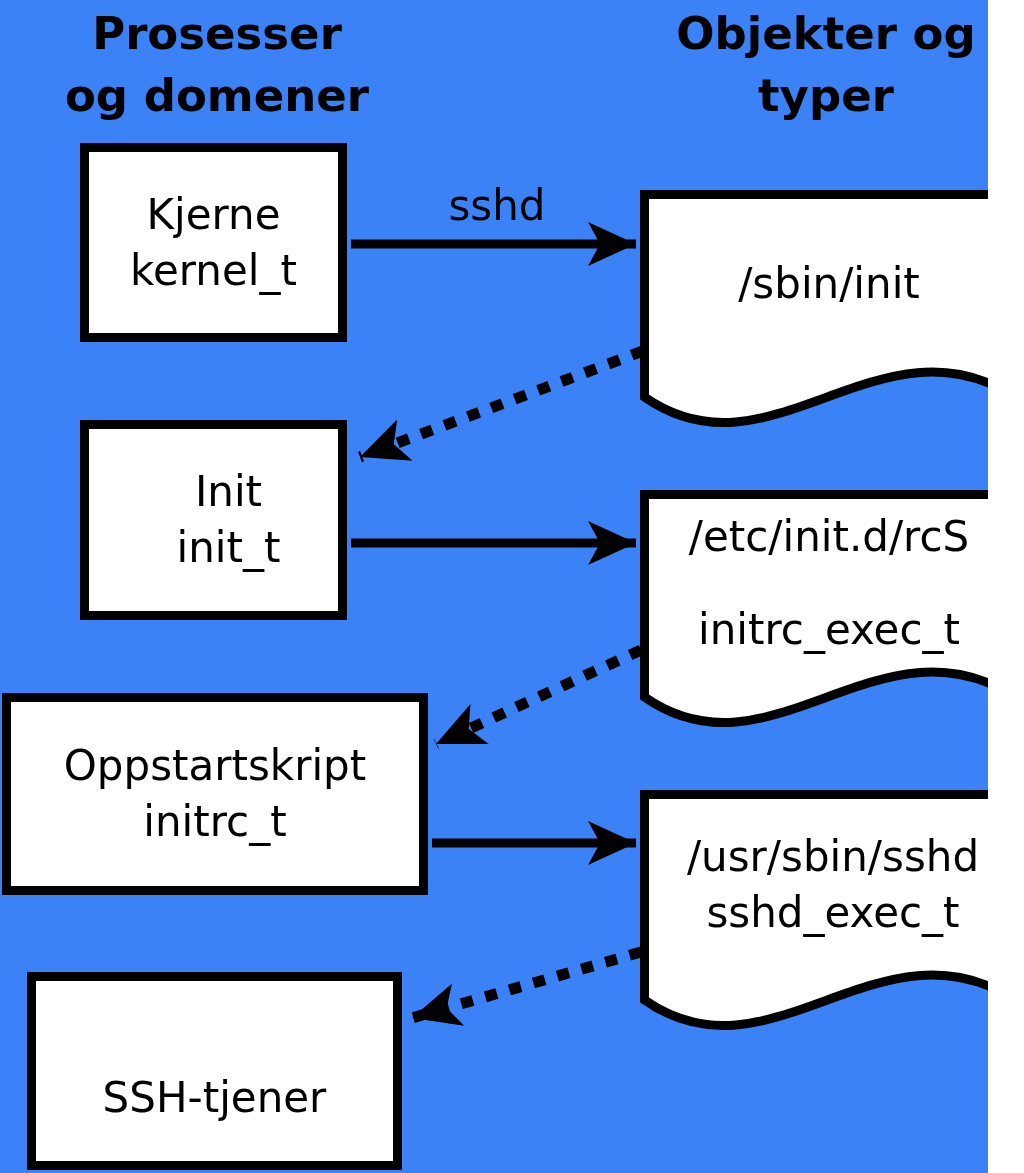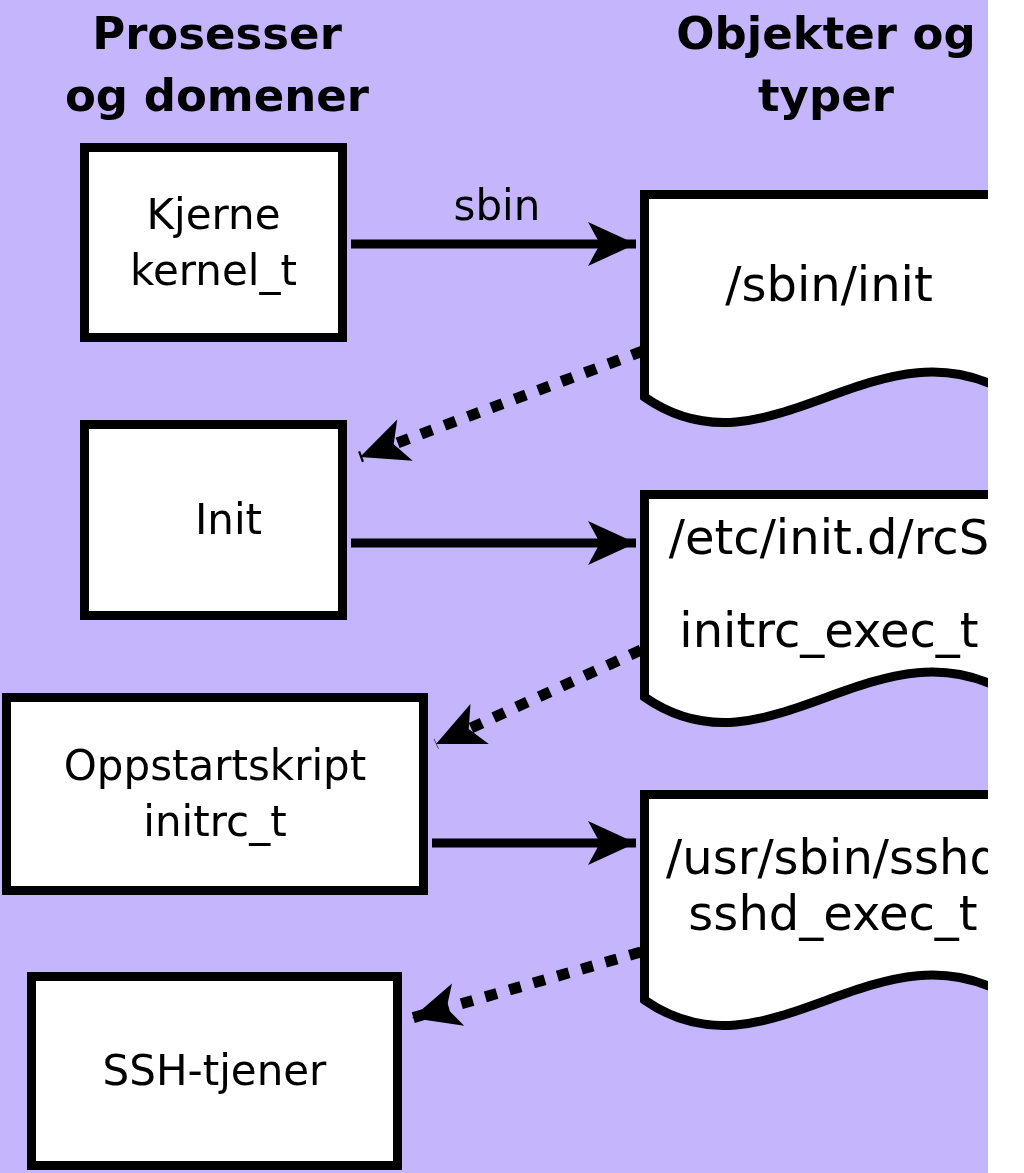--- a/index.html
+++ b/index.html
@@ -4,21 +4,21 @@
 <style>
   html, body {
     margin: 0;
     padding: 0;
     background: #ffffff;
   }
   .canvas {
     position: relative;
     width: 988px;
     height: 1173px;
-    background: #c4b5fd;
+    background: #3b82f6;
     font-family: "DejaVu Sans", sans-serif;
     color: #000000;
     overflow: hidden;
   }
   .shapes {
     position: absolute;
     left: 0;
     top: 0;
     width: 1024px;
     height: 1173px;
@@ -49,21 +49,21 @@
   .header {
     font-size: 45px;
     font-weight: bold;
     line-height: 62px;
   }
   .node-label {
     font-size: 42px;
     line-height: 56px;
   }
   .doc-label {
-    font-size: 48px;
+    font-size: 42px;
     line-height: 56px;
     padding-bottom: 20px;
   }
   .arrow-label {
     font-size: 42px;
     line-height: 46px;
   }
 </style>
 </head>
 <body>
@@ -98,35 +98,36 @@
   <div class="txt header" style="left:10px; top:2px; width:414px; height:126px;">
     <div>Prosesser</div>
     <div>og domener</div>
   </div>
   <div class="txt header" style="left:619px; top:2px; width:414px; height:126px;">
     <div>Objekter og</div>
     <div>typer</div>
   </div>
 
   <div class="txt arrow-label" style="left:417px; top:183px; width:160px; height:46px;">
-    <div>sbin</div>
+    <div>sshd</div>
   </div>
 
   <div class="txt node-label" style="left:80px; top:143px; width:267px; height:199px;">
     <div>Kjerne</div>
     <div>kernel_t</div>
   </div>
   <div class="txt node-label" style="left:80px; top:420px; width:267px; height:200px;margin-left:15px;">
     <div>Init</div>
+    <div>init_t</div>
   </div>
   <div class="txt node-label" style="left:2px; top:693px; width:426px; height:202px;">
     <div>Oppstartskript</div>
     <div>initrc_t</div>
   </div>
-  <div class="txt node-label" style="left:27px; top:972px; width:375px; height:198px;">
+  <div class="txt node-label" style="left:27px; top:928px; width:375px; height:198px;justify-content:flex-end;">
     <div>SSH-tjener</div>
   </div>
 
   <div class="txt doc-label" style="left:640px; top:190px; width:378px; height:207px;">
     <div>/sbin/init</div>
   </div>
   <div class="txt doc-label" style="left:640px; top:490px; width:378px; height:207px;gap:37px;">
     <div>/etc/init.d/rcS</div>
     <div>initrc_exec_t</div>
   </div>

